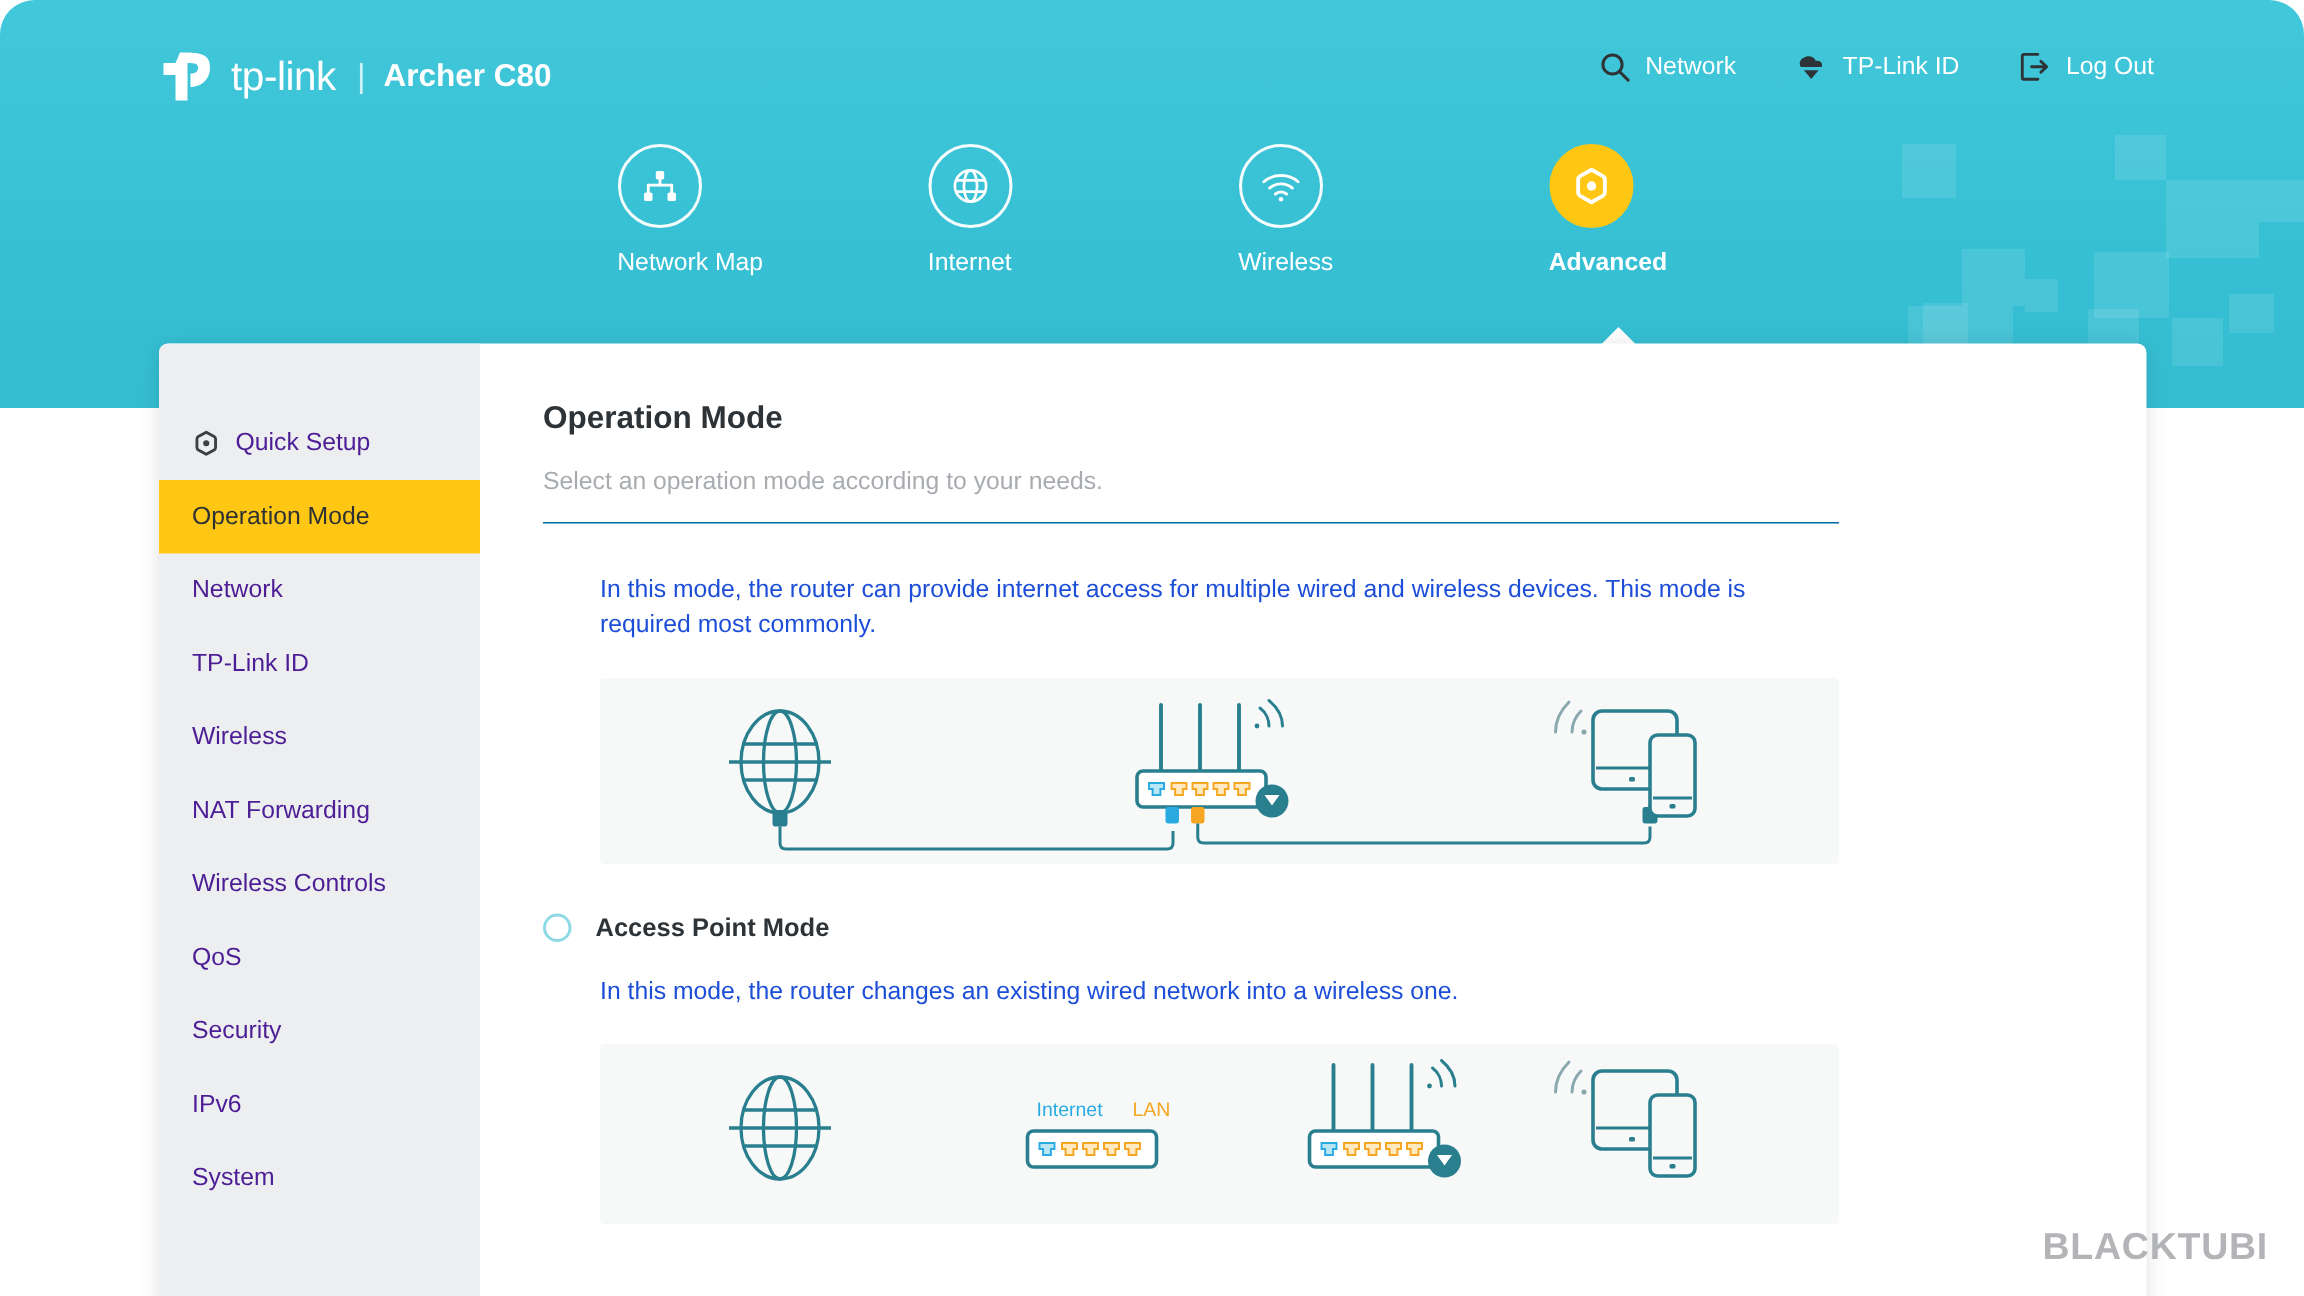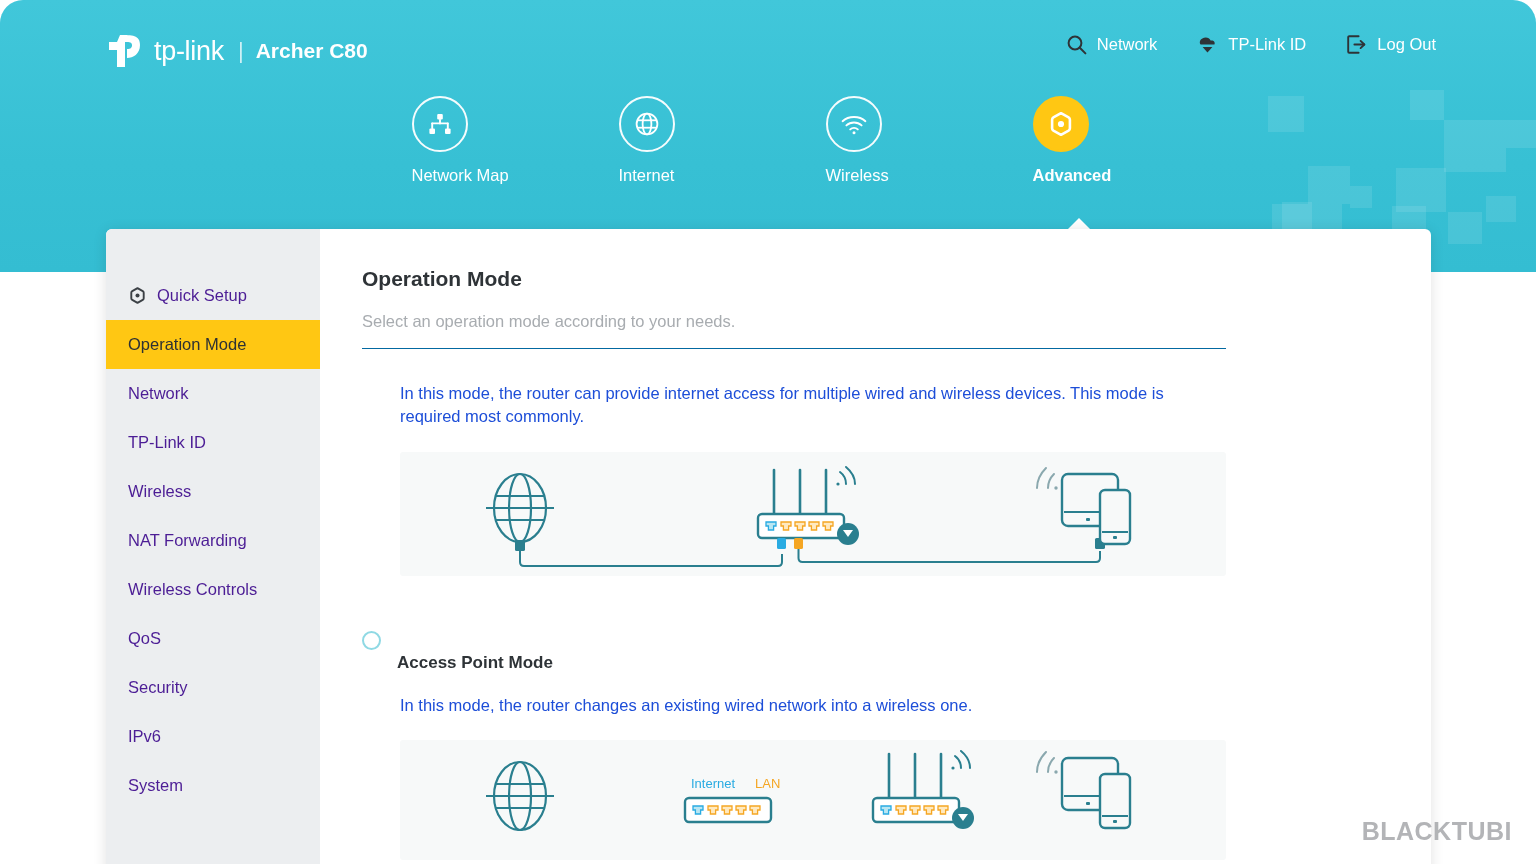--- a/index.html
+++ b/index.html
@@ -97,21 +97,21 @@
   .mode-head { display: flex; align-items: center; gap: 16px; cursor: pointer; }
   .radio {
     width: 19px; height: 19px; border-radius: 50%;
     border: 2px solid #8fd9e4; background: #fff;
     display: flex; align-items: center; justify-content: center; flex: none;
   }
   .radio.on { border-color: #5fcfe0; }
   .radio.on::after { content:""; width: 10px; height: 10px; border-radius: 50%; background: #4ec9dd; }
   .mode-label { font-size: 17px; font-weight: bold; }
   .mode-label.sel { color: #4ec9dd; }
-  .mode-label.unsel { color: #2e3337; margin-top: 44px; }
+  .mode-label.unsel { color: #2e3337; }
   .mode-desc {
     margin: 21px 0 0 38px; width: 824px;
     font-size: 16.5px; color: #1d4ed8; line-height: 1.38;
   }
   .diagram {
     margin: 24px 0 0 38px; width: 826px; height: 124px;
     background: #f7f9f9; border-radius: 3px;
     position: relative; overflow: hidden;
   }
   .diagram.second { height: 120px; }

